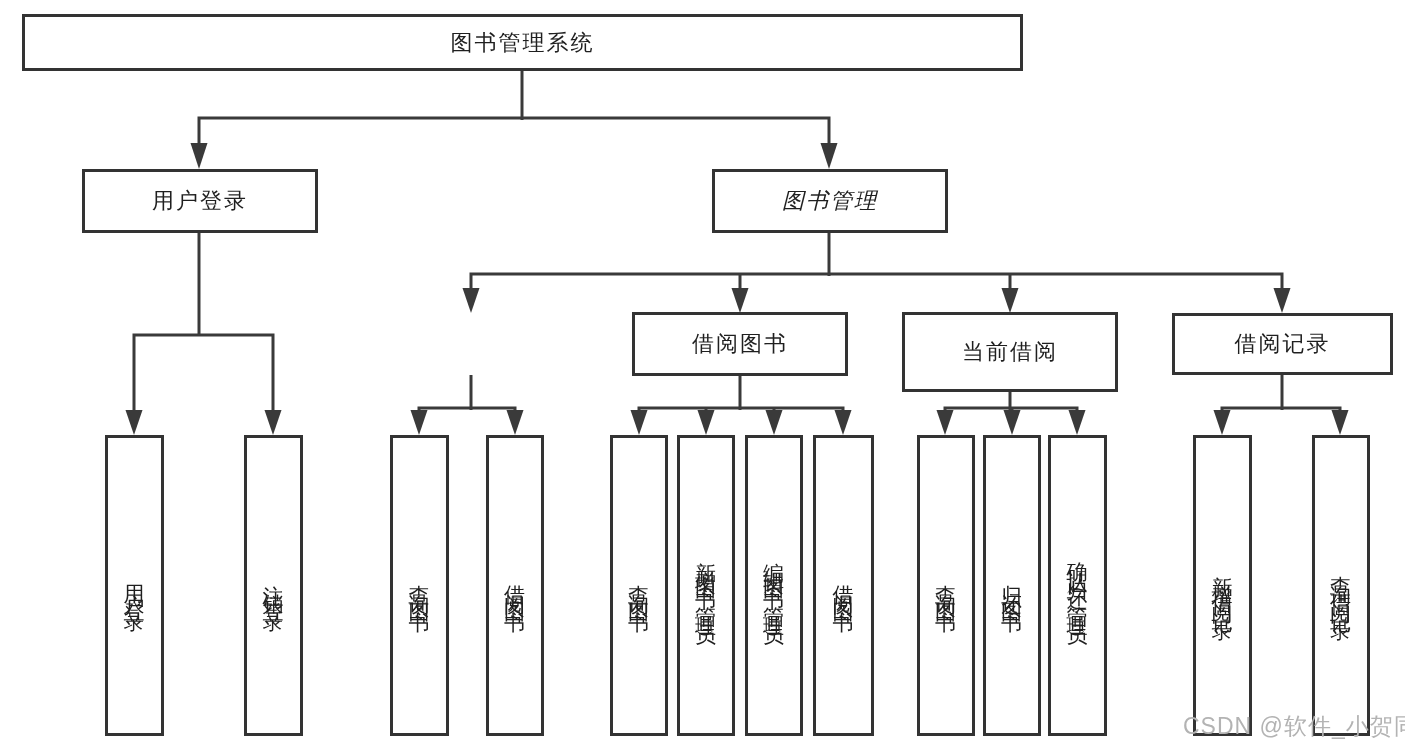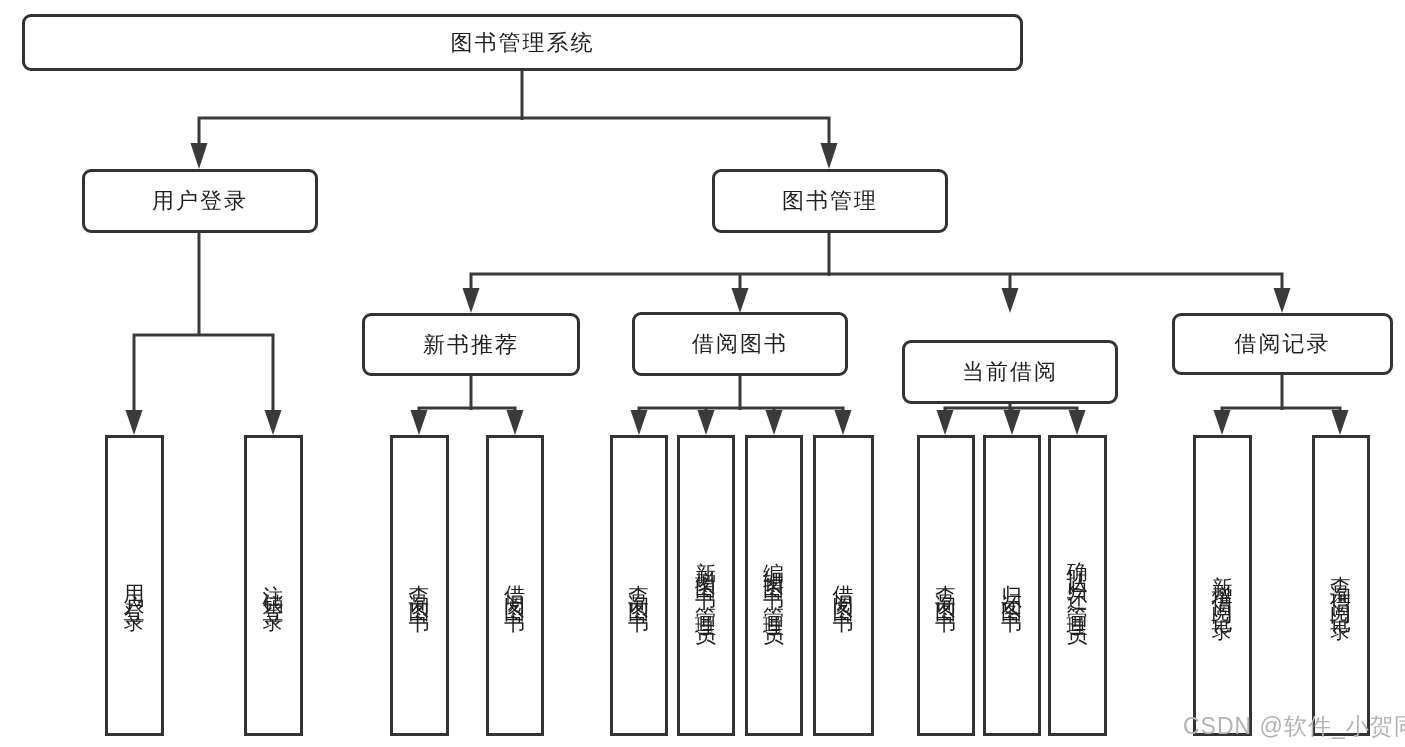--- a/index.html
+++ b/index.html
@@ -8,21 +8,21 @@
     font-family:"Liberation Sans",sans-serif;overflow:hidden;
   }
   .connectors{position:absolute;left:0;top:0;width:1405px;height:747px;}
   .connectors path{fill:none;stroke:var(--line,#3a3a3a);stroke-width:3;}
   .connectors polygon{fill:var(--line,#3a3a3a);stroke:none;}
   .box{
     position:absolute;box-sizing:border-box;background:var(--fill,#ffffff);
     border:3px solid var(--border,#333333);color:var(--text,#1f1f1f);
     display:flex;align-items:center;justify-content:center;
   }
-  .hbox{font-size:22px;letter-spacing:2px;white-space:nowrap;border-radius:9px;}
+  .hbox{font-size:22px;letter-spacing:2px;white-space:nowrap;}
   .vbox .vtext{
     writing-mode:vertical-rl;text-orientation:mixed;
     font-size:21px;letter-spacing:9px;line-height:1;
   }
   .watermark{
     position:absolute;left:1183px;top:711px;font-size:23px;letter-spacing:1px;
     color:var(--watermark,#b3b3b3);white-space:nowrap;z-index:5;
   }
 </style>
 </head>
@@ -92,31 +92,28 @@
     </g>
   </svg>
 
   <div class="box hbox" style="left:22px;top:14px;width:1001px;height:57px;">
     <span>图书管理系统</span>
   </div>
 
   <div class="box hbox" style="left:82px;top:169px;width:236px;height:64px;">
     <span>用户登录</span>
   </div>
-  <div class="box hbox" style="left:712px;top:169px;width:236px;height:64px;">
+  <div class="box hbox" style="left:712px;top:169px;width:236px;height:64px;font-style:italic;">
     <span>图书管理</span>
   </div>
 
-  <div class="box hbox" style="left:362px;top:313px;width:218px;height:63px;">
-    <span>新书推荐</span>
-  </div>
   <div class="box hbox" style="left:632px;top:312px;width:216px;height:64px;">
     <span>借阅图书</span>
   </div>
-  <div class="box hbox" style="left:902px;top:312px;width:216px;height:64px;margin-top:28px;">
+  <div class="box hbox" style="left:902px;top:312px;width:216px;height:80px;">
     <span>当前借阅</span>
   </div>
   <div class="box hbox" style="left:1172px;top:313px;width:221px;height:62px;">
     <span>借阅记录</span>
   </div>
 
   <div class="box vbox" style="left:105px;top:435px;width:59px;height:301px;">
     <span class="vtext">用户登录</span>
   </div>
   <div class="box vbox" style="left:244px;top:435px;width:59px;height:301px;">

